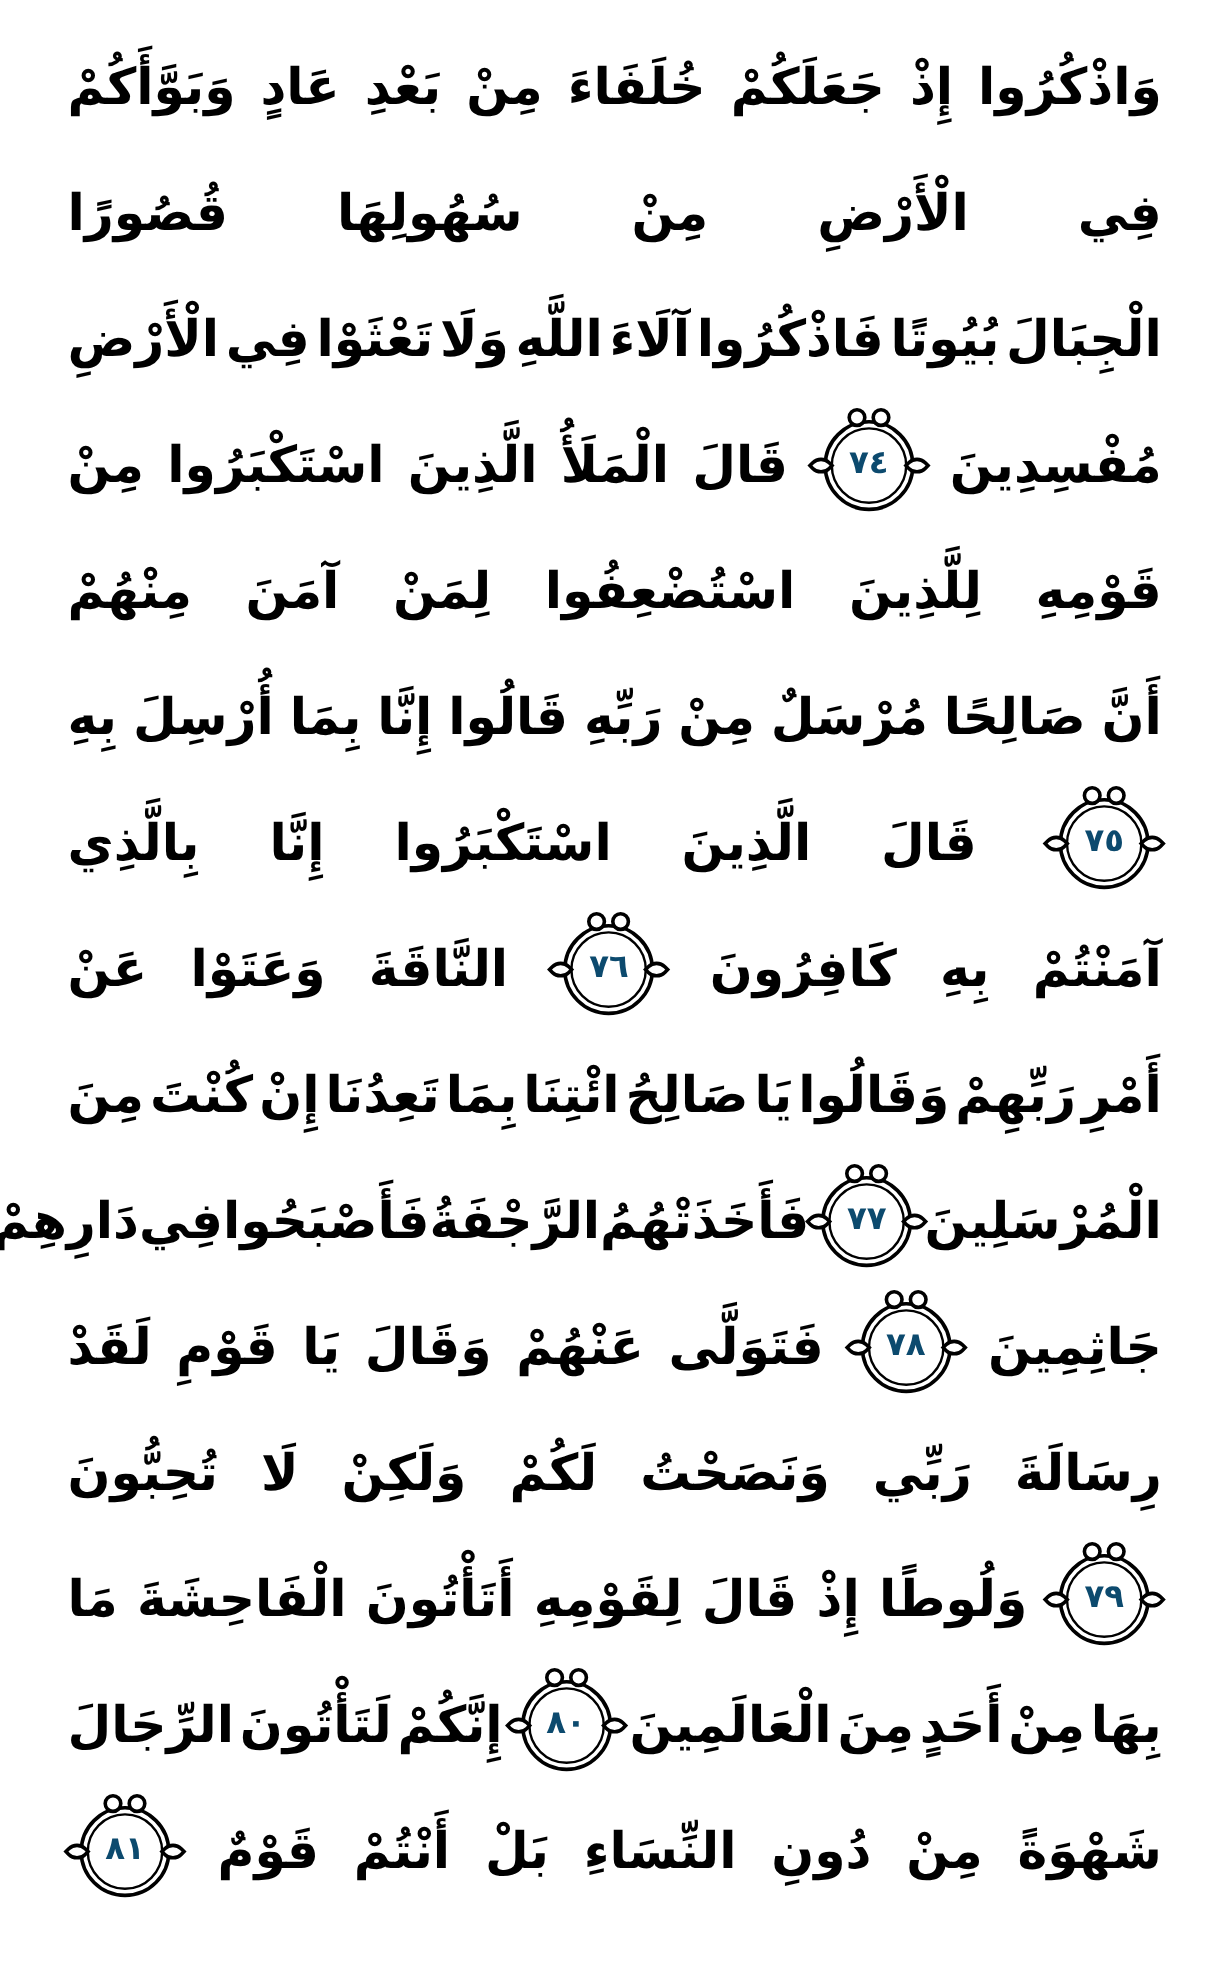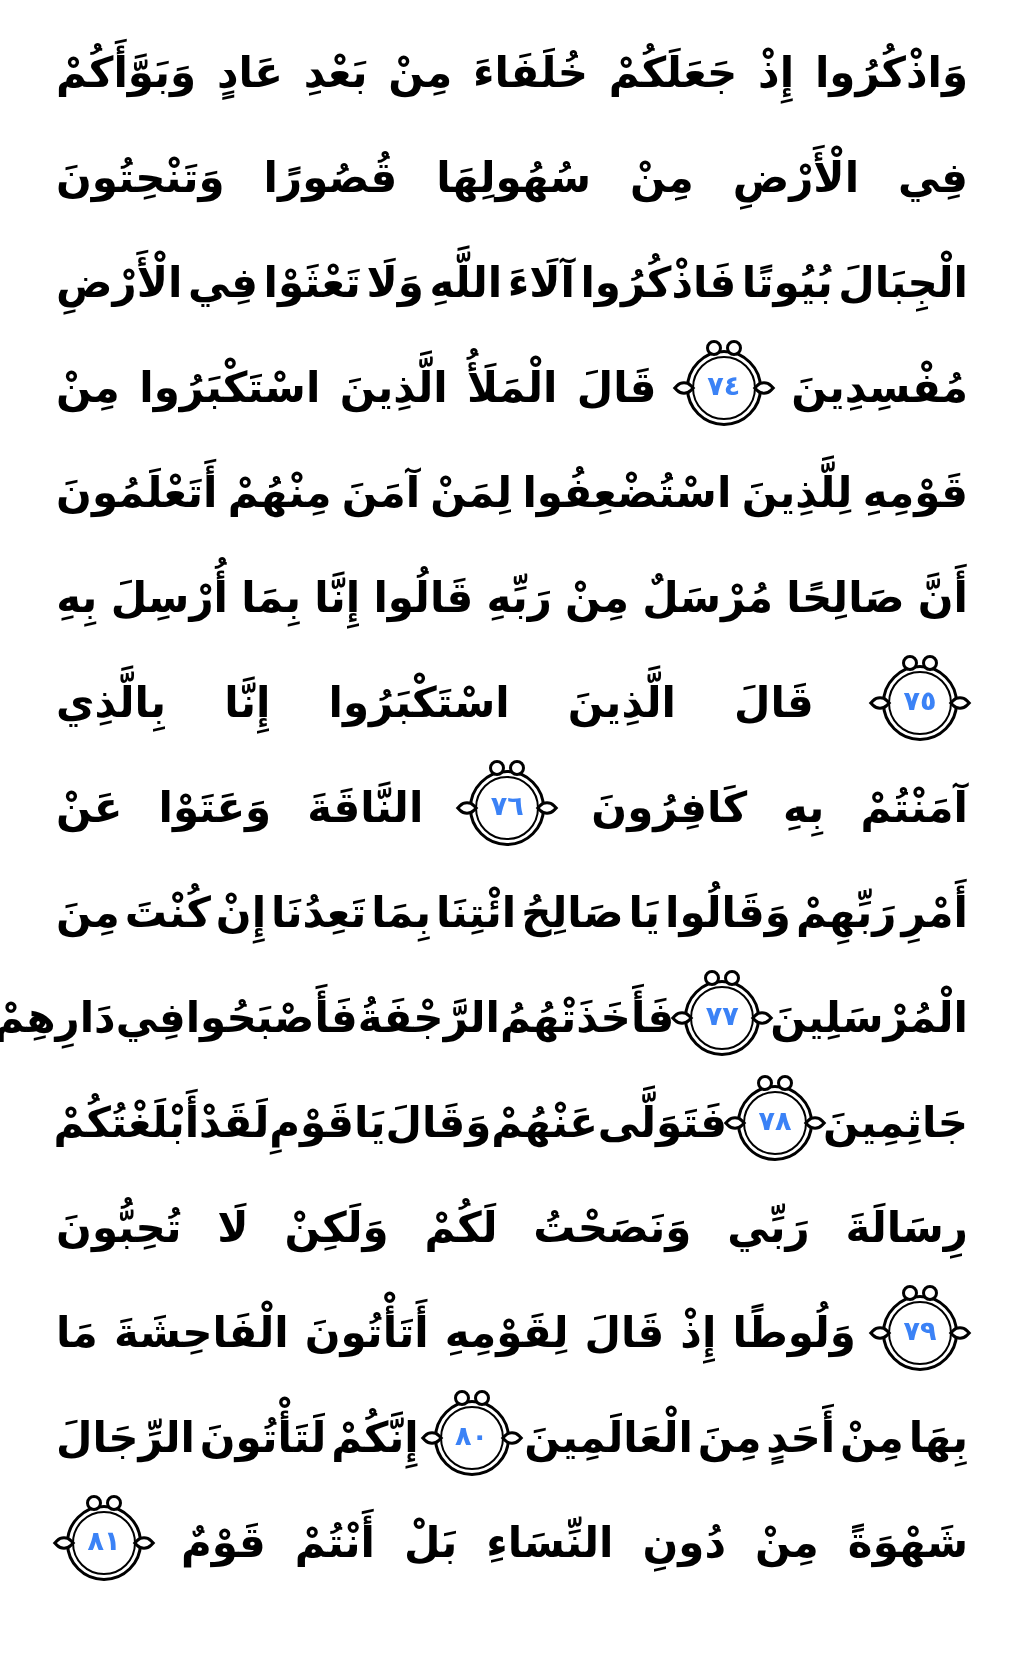--- a/index.html
+++ b/index.html
@@ -78,21 +78,21 @@
     border-radius: 70% 0 70% 0;
     box-sizing: border-box;
   }
   .petal-l { left: -13px; }
   .petal-r { right: -13px; }
   .ayah-num {
     position: relative;
     z-index: 1;
     font-size: 27px;
     font-weight: bold;
-    color: #3b82f6;
+    color: #0c4a6e;
     line-height: 1;
     padding-bottom: 4px;
   }
 </style>
 </head>
 <body>
 
 <div class="page" id="mushaf">
     <div class="line">
       <span class="word">وَاذْكُرُوا</span>
@@ -103,21 +103,20 @@
       <span class="word">بَعْدِ</span>
       <span class="word">عَادٍ</span>
       <span class="word">وَبَوَّأَكُمْ</span>
     </div>
     <div class="line">
       <span class="word">فِي</span>
       <span class="word">الْأَرْضِ</span>
       <span class="word">مِنْ</span>
       <span class="word">سُهُولِهَا</span>
       <span class="word">قُصُورًا</span>
-      <span class="word">وَتَنْحِتُونَ</span>
     </div>
     <div class="line">
       <span class="word">الْجِبَالَ</span>
       <span class="word">بُيُوتًا</span>
       <span class="word">فَاذْكُرُوا</span>
       <span class="word">آلَاءَ</span>
       <span class="word">اللَّهِ</span>
       <span class="word">وَلَا</span>
       <span class="word">تَعْثَوْا</span>
       <span class="word">فِي</span>
@@ -139,21 +138,20 @@
       <span class="word">اسْتَكْبَرُوا</span>
       <span class="word">مِنْ</span>
     </div>
     <div class="line">
       <span class="word">قَوْمِهِ</span>
       <span class="word">لِلَّذِينَ</span>
       <span class="word">اسْتُضْعِفُوا</span>
       <span class="word">لِمَنْ</span>
       <span class="word">آمَنَ</span>
       <span class="word">مِنْهُمْ</span>
-      <span class="word">أَتَعْلَمُونَ</span>
     </div>
     <div class="line">
       <span class="word">أَنَّ</span>
       <span class="word">صَالِحًا</span>
       <span class="word">مُرْسَلٌ</span>
       <span class="word">مِنْ</span>
       <span class="word">رَبِّهِ</span>
       <span class="word">قَالُوا</span>
       <span class="word">إِنَّا</span>
       <span class="word">بِمَا</span>
@@ -229,21 +227,20 @@
         <span class="marker-petal petal-l"></span>
         <span class="marker-petal petal-r"></span>
         <span class="ayah-num">٧٨</span>
       </span>
       <span class="word">فَتَوَلَّى</span>
       <span class="word">عَنْهُمْ</span>
       <span class="word">وَقَالَ</span>
       <span class="word">يَا</span>
       <span class="word">قَوْمِ</span>
       <span class="word">لَقَدْ</span>
-      <span class="word">أَبْلَغْتُكُمْ</span>
     </div>
     <div class="line">
       <span class="word">رِسَالَةَ</span>
       <span class="word">رَبِّي</span>
       <span class="word">وَنَصَحْتُ</span>
       <span class="word">لَكُمْ</span>
       <span class="word">وَلَكِنْ</span>
       <span class="word">لَا</span>
       <span class="word">تُحِبُّونَ</span>
     </div>

